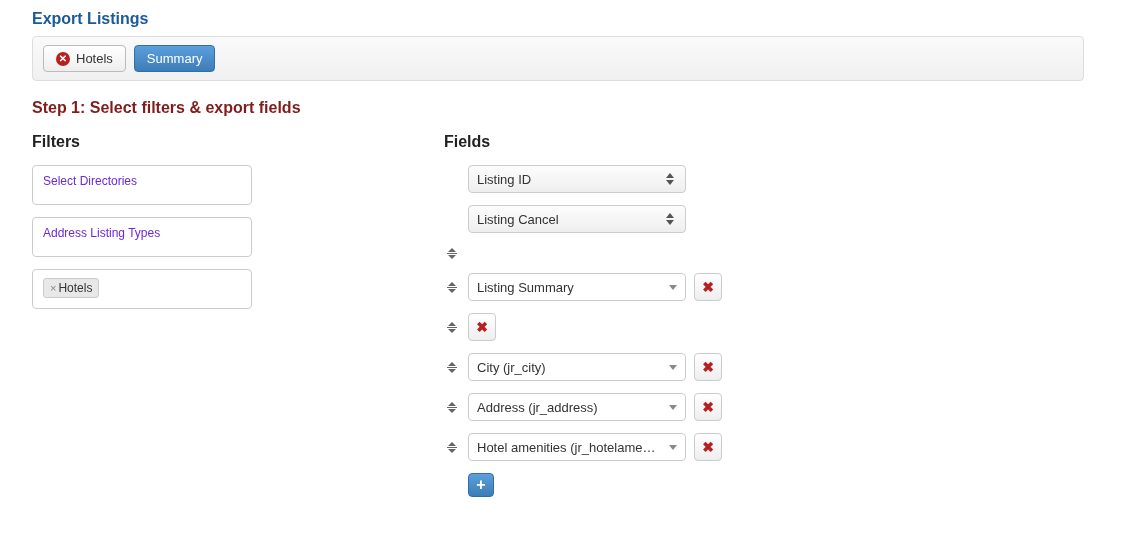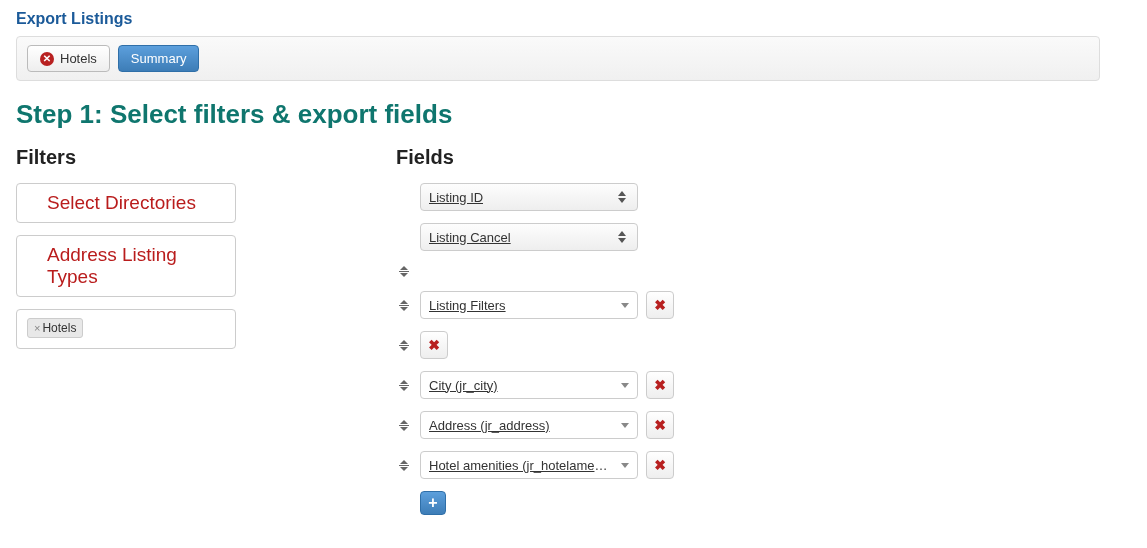--- a/index.html
+++ b/index.html
@@ -1,39 +1,39 @@
 <!DOCTYPE html>
 <html><head>
 <meta charset="utf-8">
 <style>
 * { box-sizing: border-box; margin: 0; padding: 0; }
 body { font-family: "Helvetica Neue", Helvetica, Arial, sans-serif; font-size: 13px; color: #333; background: #fff; }
-.container { width: 1116px; padding: 10px 16px; }
+.container { width: 1116px; padding: 10px 32px; }
 .page-title { color: #1b5a99; font-size: 16px; font-weight: bold; margin-bottom: 8px; }
 .toolbar { background: linear-gradient(#fafafa, #f0f0f0); border: 1px solid #ddd; border-radius: 4px; padding: 8px 10px; display: flex; gap: 8px; }
 .btn { display: inline-flex; align-items: center; gap: 6px; padding: 5px 12px; border-radius: 4px; font-size: 13px; cursor: pointer; border: 1px solid transparent; }
 .btn-cancel { background: linear-gradient(#fff, #eee); border-color: #bbb; color: #333; }
 .btn-continue { background: linear-gradient(#5c9fdc, #3d7db7); border-color: #2f6fa8; color: #fff; }
 .cancel-circle { width: 14px; height: 14px; border-radius: 50%; background: #b82020; color: #fff; display: inline-flex; align-items: center; justify-content: center; font-size: 10px; font-weight: bold; line-height: 1; }
-.step-title { font-size: 26px; font-weight: bold; margin: 18px 0 16px 0; color: #0f766e; }
+.step-title { font-size: 16px; font-weight: bold; margin: 18px 0 16px 0; color: #7f1d1d; }
 .columns { display: flex; gap: 20px; }
 .col-filters { width: 360px; }
-.col-fields { flex: 1; }
-.section-heading { font-size: 20px; font-weight: bold; margin-bottom: 14px; color: #222; }
+.col-fields { flex: 1; margin-left: 32px; }
+.section-heading { font-size: 16px; font-weight: bold; margin-bottom: 14px; color: #222; }
 .filter-input { width: 220px; min-height: 40px; border: 1px solid #ccc; border-radius: 4px; padding: 8px 10px; margin-bottom: 12px; background: #fff; display: flex; align-items: flex-start; flex-wrap: wrap; gap: 4px; }
-.filter-placeholder { color: #b91c1c; font-size: 19px; margin-left: 20px; }
+.filter-placeholder { color: #6d28d9; font-size: 12px; }
 .tag { background: #e8e8e8; border: 1px solid #ccc; border-radius: 3px; padding: 2px 6px; font-size: 12px; display: inline-flex; align-items: center; gap: 2px; color: #333; }
 .tag-x { color: #888; font-size: 11px; cursor: pointer; }
 .field-row { display: flex; align-items: center; gap: 8px; margin-bottom: 12px; }
 .drag-handle { width: 16px; height: 16px; display: flex; flex-direction: column; align-items: center; justify-content: center; gap: 1px; cursor: grab; }
 .drag-spacer { width: 16px; }
 .drag-handle .arrow-up { width: 0; height: 0; border-left: 4px solid transparent; border-right: 4px solid transparent; border-bottom: 4px solid #666; }
 .drag-handle .bar { width: 10px; height: 1px; background: #666; }
 .drag-handle .arrow-down { width: 0; height: 0; border-left: 4px solid transparent; border-right: 4px solid transparent; border-top: 4px solid #666; }
-.select-wide { width: 218px; height: 28px; background: linear-gradient(#fdfdfd, #eee); border: 1px solid #ccc; border-radius: 4px; display: flex; align-items: center; justify-content: space-between; padding: 0 8px; font-size: 13px; color: #333; cursor: pointer; text-decoration: underline; }
+.select-wide { width: 218px; height: 28px; background: linear-gradient(#fdfdfd, #eee); border: 1px solid #ccc; border-radius: 4px; display: flex; align-items: center; justify-content: space-between; padding: 0 8px; font-size: 13px; color: #333; cursor: pointer; }
 .select-wide.flat { background: #fff; }
 .stepper { width: 14px; display: flex; flex-direction: column; align-items: center; gap: 2px; }
 .stepper .su { width: 0; height: 0; border-left: 4px solid transparent; border-right: 4px solid transparent; border-bottom: 5px solid #555; }
 .stepper .sd { width: 0; height: 0; border-left: 4px solid transparent; border-right: 4px solid transparent; border-top: 5px solid #555; }
 .caret-down { width: 0; height: 0; border-left: 4px solid transparent; border-right: 4px solid transparent; border-top: 5px solid #888; }
 .remove-btn { width: 28px; height: 28px; border: 1px solid #ccc; border-radius: 4px; background: linear-gradient(#fff, #eee); display: flex; align-items: center; justify-content: center; cursor: pointer; color: #b82020; font-weight: bold; font-size: 14px; }
 .add-btn { width: 26px; height: 24px; border-radius: 4px; background: linear-gradient(#5c9fdc, #3d7db7); border: 1px solid #2f6fa8; display: flex; align-items: center; justify-content: center; cursor: pointer; color: #fff; font-weight: bold; font-size: 16px; margin-left: 24px; margin-top: 4px; }
 .ellipsis { white-space: nowrap; overflow: hidden; text-overflow: ellipsis; max-width: 180px; }
 </style>
 </head>
@@ -107,21 +107,21 @@
           </span>
       </div>
 
       <div class="field-row">
         <span class="drag-handle">
             <span class="arrow-up"></span>
             <span class="bar"></span>
             <span class="arrow-down"></span>
           </span>
         <div class="select-wide flat">
-          <span class="ellipsis">Listing Filters</span>
+          <span class="ellipsis">Listing Summary</span>
           <span class="caret-down"></span>
         </div>
         <button class="remove-btn">
             <span>✖</span>
           </button>
       </div>
 
       <div class="field-row">
         <span class="drag-handle">
             <span class="arrow-up"></span>

